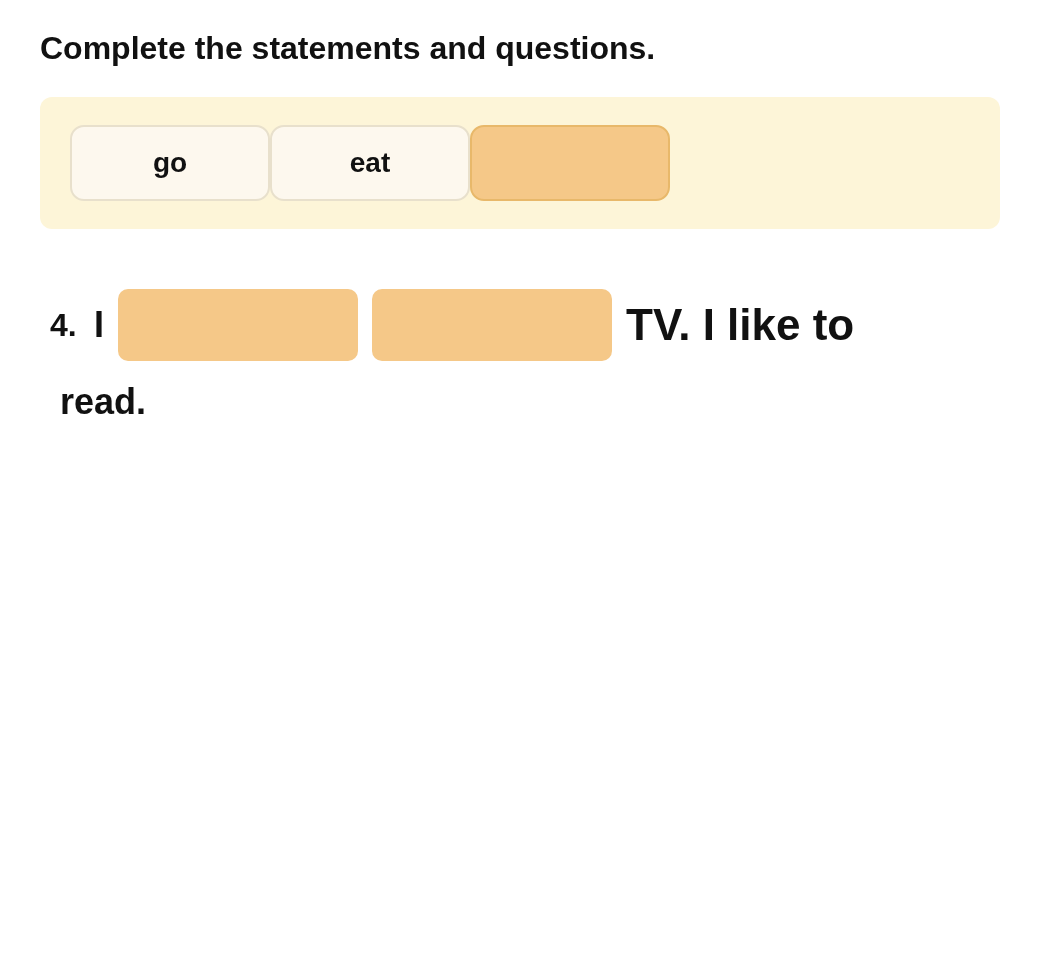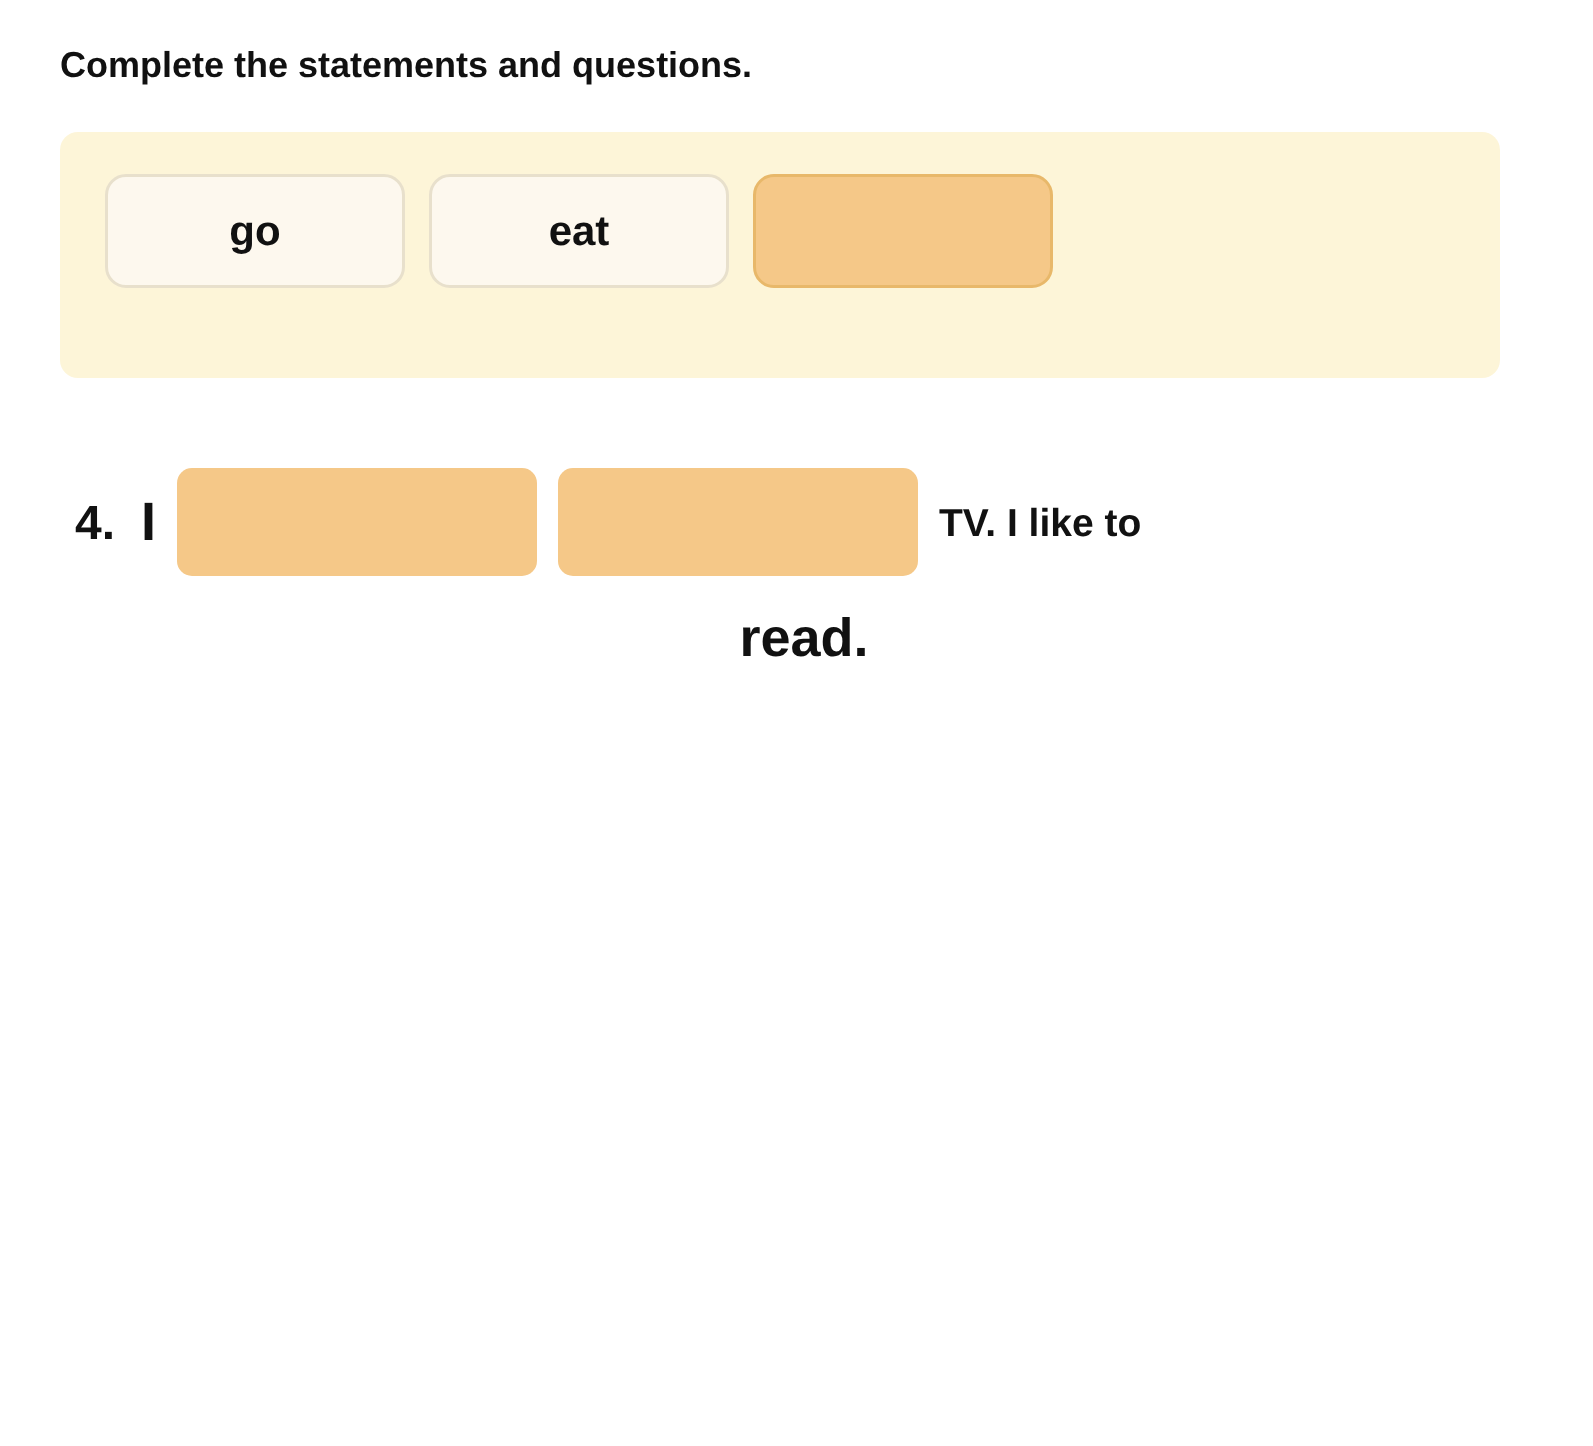--- a/index.html
+++ b/index.html
@@ -10,35 +10,35 @@
 
     body {
       width: 1062px;
       min-height: 964px;
       background: #ffffff;
       font-family: 'Arial', sans-serif;
       padding: 30px 40px;
     }
 
     .page-title {
-      font-size: 24px;
+      font-size: 32px;
       font-weight: 900;
       color: #111111;
       margin-bottom: 30px;
     }
 
     .word-bank {
       background: #fdf5d8;
       border-radius: 12px;
       padding: 28px 30px;
       margin-bottom: 60px;
       display: grid;
       grid-template-columns: repeat(3, auto);
       grid-template-rows: repeat(3, auto);
-      gap: 16px;
+      gap: 0;
       width: 960px;
       justify-content: start;
     }
 
     .word-card {
       background: #fdf8ee;
       border: 2px solid #e8e0cc;
       border-radius: 14px;
       padding: 20px 30px;
       font-size: 28px;
@@ -91,29 +91,28 @@
     .answer-blank-small {
       display: inline-block;
       background: #f5c888;
       border-radius: 10px;
       width: 240px;
       height: 72px;
       border: none;
     }
 
     .sentence-continuation {
-      font-size: 26px;
+      font-size: 44px;
       font-weight: 700;
       color: #111;
     }
 
     .read-line {
       margin-top: 20px;
       padding-left: 10px;
-      text-align: center;
     }
   </style>
 </head>
 <body>
 
 <h1 class="page-title">Complete the statements and questions.</h1>
 
 <div class="word-bank">
 
   <div class="word-card">

